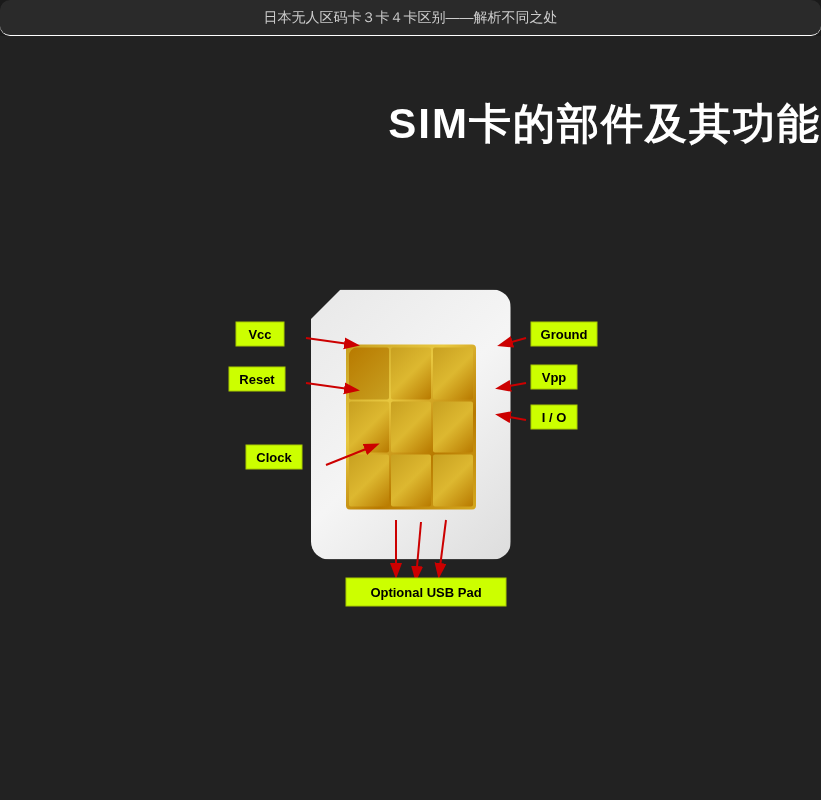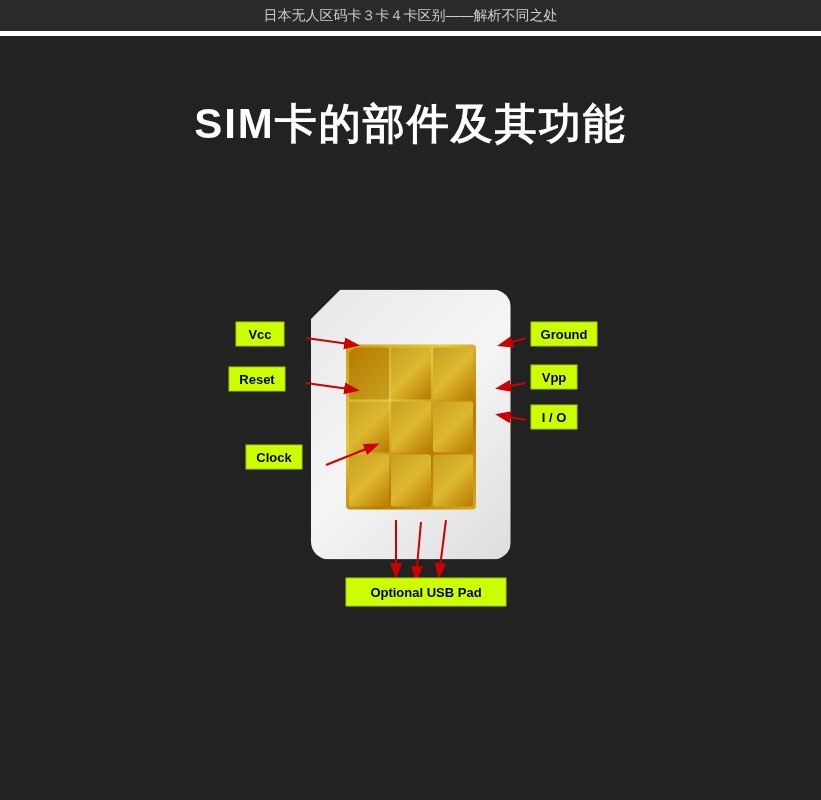--- a/index.html
+++ b/index.html
@@ -13,24 +13,25 @@
     }
 
     
     #top-bar {
       position: absolute;
       top: 0;
       left: 0;
       right: 0;
       height: 36px;
       background: #2a2a2a;
-      border-bottom: 5px solid #ffffff;
+      border-bottom: 1px solid #ffffff;
       display: flex;
       align-items: center;
       justify-content: center;
+      border-radius: 10px;
     }
     #top-bar-title {
       color: #ccc;
       font-size: 14px;
     }
 
     
     #main-content {
       position: absolute;
       top: 36px;
@@ -39,21 +40,21 @@
       bottom: 0;
       background: #222;
     }
 
     
     #page-title {
       position: absolute;
       top: 60px;
       left: 0;
       right: 0;
-      text-align: center;
+      text-align: right;
       color: #fff;
       font-size: 42px;
       font-weight: bold;
       letter-spacing: 2px;
     }
 
     
     #sim-card-area {
       position: absolute;
       top: 154px;

